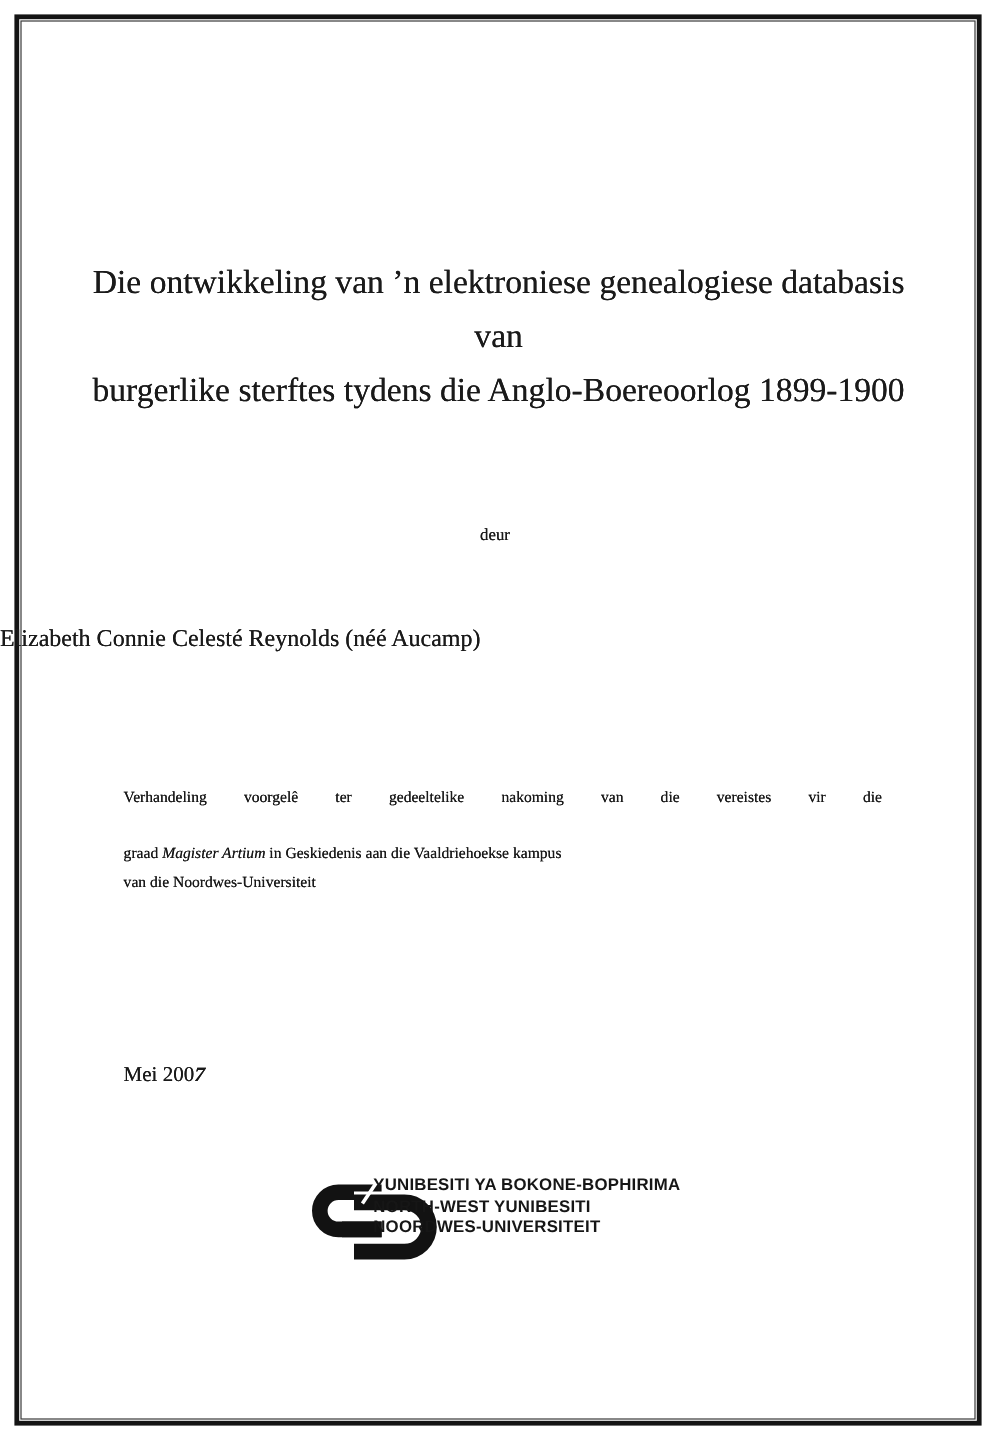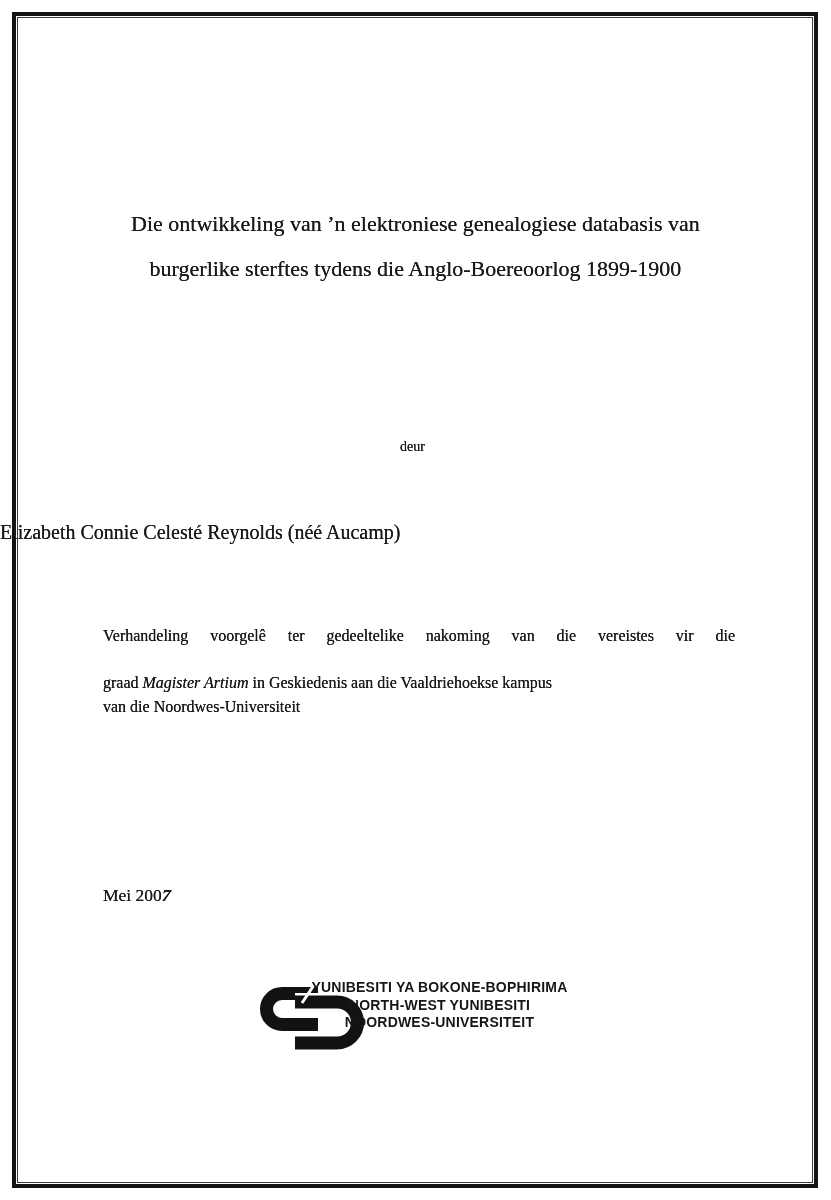--- a/index.html
+++ b/index.html
@@ -24,23 +24,23 @@
   .frame::after {
     content: "";
     position: absolute;
     inset: 1px;
     border: 1px solid #3a3a3a;
   }
   .ink { text-shadow: 0 0 0.4px currentColor; } 
 
   .title {
     position: absolute;
-    left: 60px; right: 60px; top: 201px;
+    left: 60px; right: 60px; top: 213px;
     text-align: center;
-    font-size: 22px;
+    font-size: 28px;
     font-weight: normal;
     line-height: 45px;
   }
   .title .tline { display: block; }
 
   .byline {
     position: absolute;
     left: 16px; right: 22px; top: 436px;
     text-align: center;
     font-size: 14px;
@@ -49,23 +49,23 @@
 
   .author {
     position: absolute;
     left: 0; right: 8px; top: 519px;
     font-size: 20px;
     line-height: 26px;
   }
 
   .submission {
     position: absolute;
-    left: 103px; top: 624px;
+    left: 103px; top: 652px;
     width: 632px;
-    font-size: 16px;
+    font-size: 13px;
     line-height: 23.6px;
     text-align: left;
   }
   .submission .just { text-align: justify; }
   .submission .just::after { content: ""; display: inline-block; width: 100%; }
 
   .supervisor-block {
     position: absolute;
     left: 103px; top: 883px;
     font-size: 17.5px;
@@ -80,21 +80,21 @@
   .logo {
     position: absolute;
     left: 257px; top: 975px;
     width: 320px; height: 80px;
   }
   .logo-mark { position: absolute; left: 0; top: 1px; }
   .logo-text {
     position: absolute;
     left: 54px; top: 4px;
     width: 257px;
-    text-align: center;
+    text-align: left;
     font-family: "Liberation Sans", "DejaVu Sans", sans-serif;
     font-weight: bold;
     font-size: 14px;
     letter-spacing: 0.2px;
     line-height: 17.5px;
     color: #161616;
     white-space: nowrap;
   }
 </style>
 </head>

